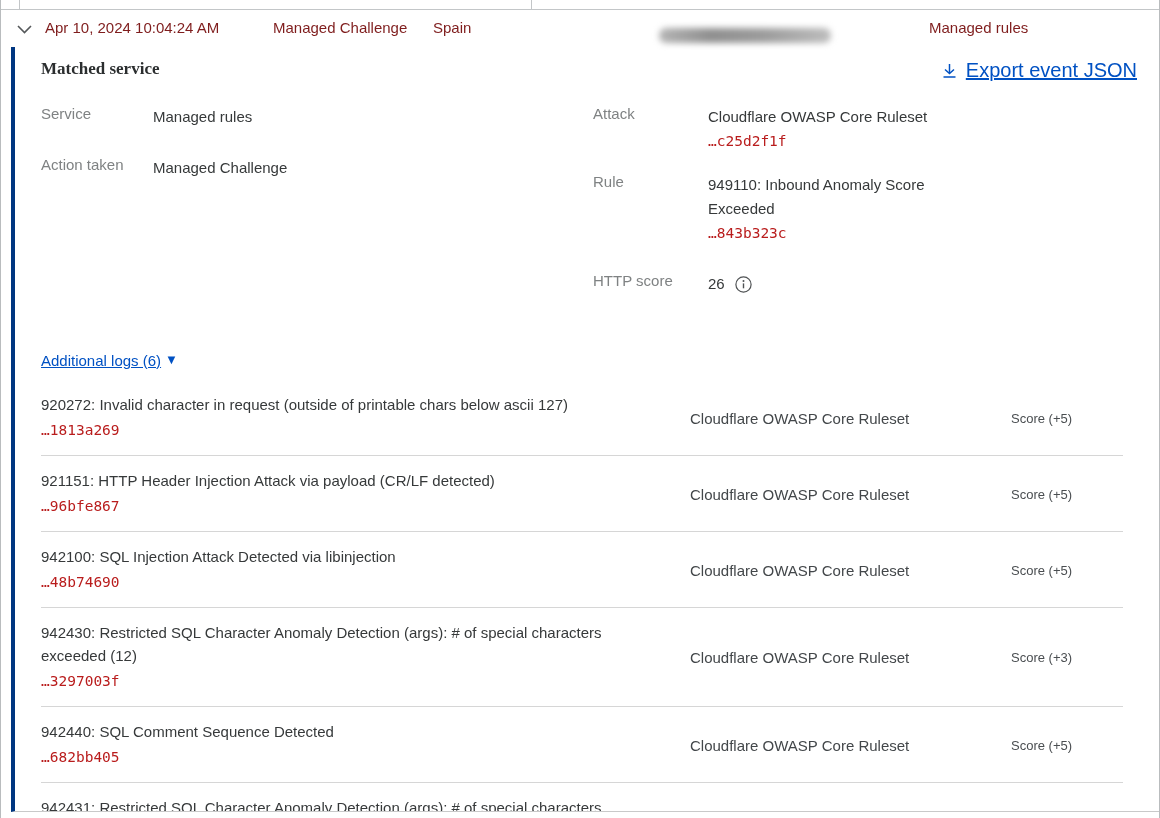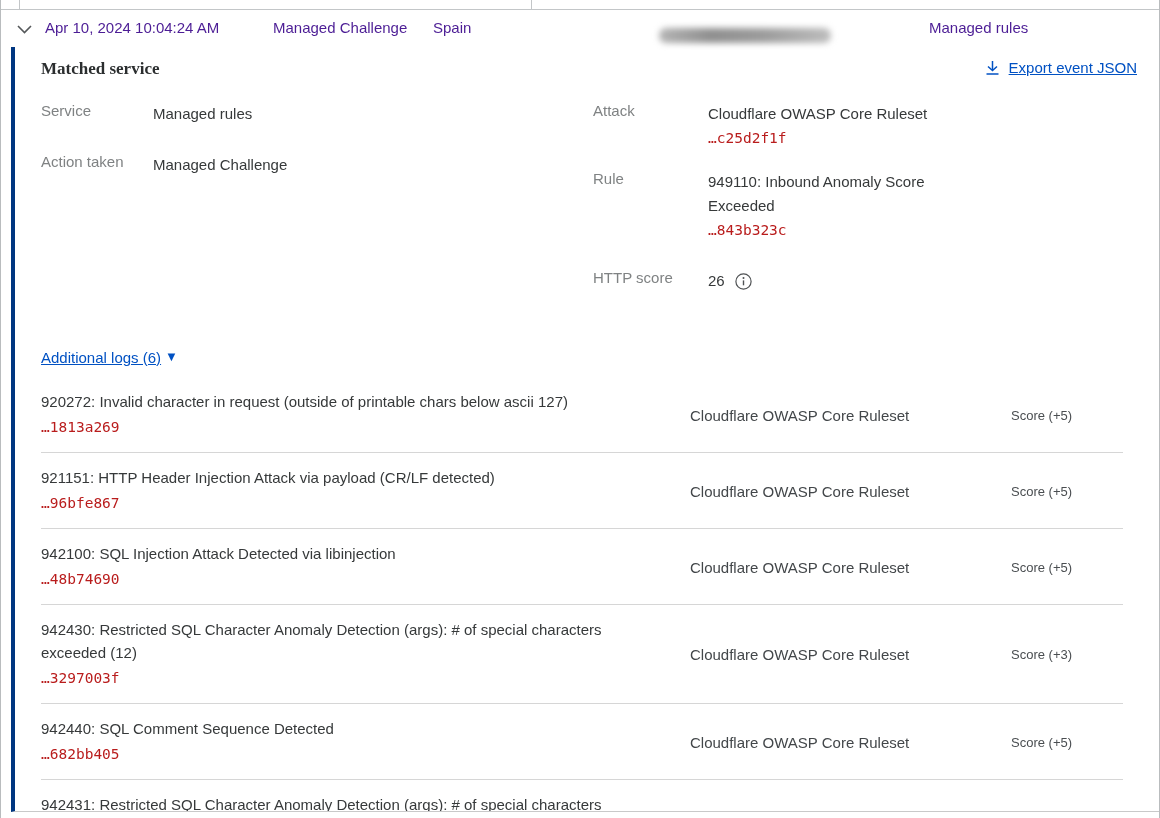--- a/index.html
+++ b/index.html
@@ -26,21 +26,21 @@
   }
   .top-strip .vdiv { position: absolute; top: 0; width: 1px; height: 10px; background: #c3c6c8; }
   .top-strip .vdiv.v1 { left: 18px; }
   .top-strip .vdiv.v2 { left: 530px; }
 
   
   .summary-row {
     position: relative;
     height: 37px;
     font-size: 15px;
-    color: #4c1d95;
+    color: #7f1d1d;
   }
   .summary-row .cell { position: absolute; top: 9px; white-space: nowrap; }
   .chevron-btn { position: absolute; left: 12px; top: 9px; width: 22px; height: 20px; cursor: pointer; background: none; border: none; }
   .col-time    { left: 44px; }
   .col-action  { left: 272px; }
   .col-country { left: 432px; }
   .col-service { left: 928px; }
   .redacted {
     position: absolute;
     left: 658px; top: 18px;
@@ -62,21 +62,21 @@
   }
   .panel-header {
     display: flex;
     justify-content: space-between;
     align-items: flex-start;
     padding: 2px 22px 0 26px;
   }
   .panel-title { font-size: 17px; font-weight: 700; color: #2b2e2f; font-family: Liberation Serif, serif; }
   .export-link {
     display: inline-flex; align-items: center; gap: 9px;
-    font-size: 15px; color: #0051c3; text-decoration: none; cursor: pointer;
+    font-size: 20px; color: #0051c3; text-decoration: none; cursor: pointer;
   }
   .export-link .label { text-decoration: underline; }
   .export-link svg { display: block; }
 
   .details { display: flex; padding: 0 22px 0 26px; margin-top: 23px; }
   .details .left-col { width: 552px; }
   .field-row { display: flex; font-size: 15px; margin-bottom: 27px; }
   .field-label { color: #7f8283; flex-shrink: 0; }
   .left-col .field-label { width: 112px; }
   .right-col .field-label { width: 115px; }

